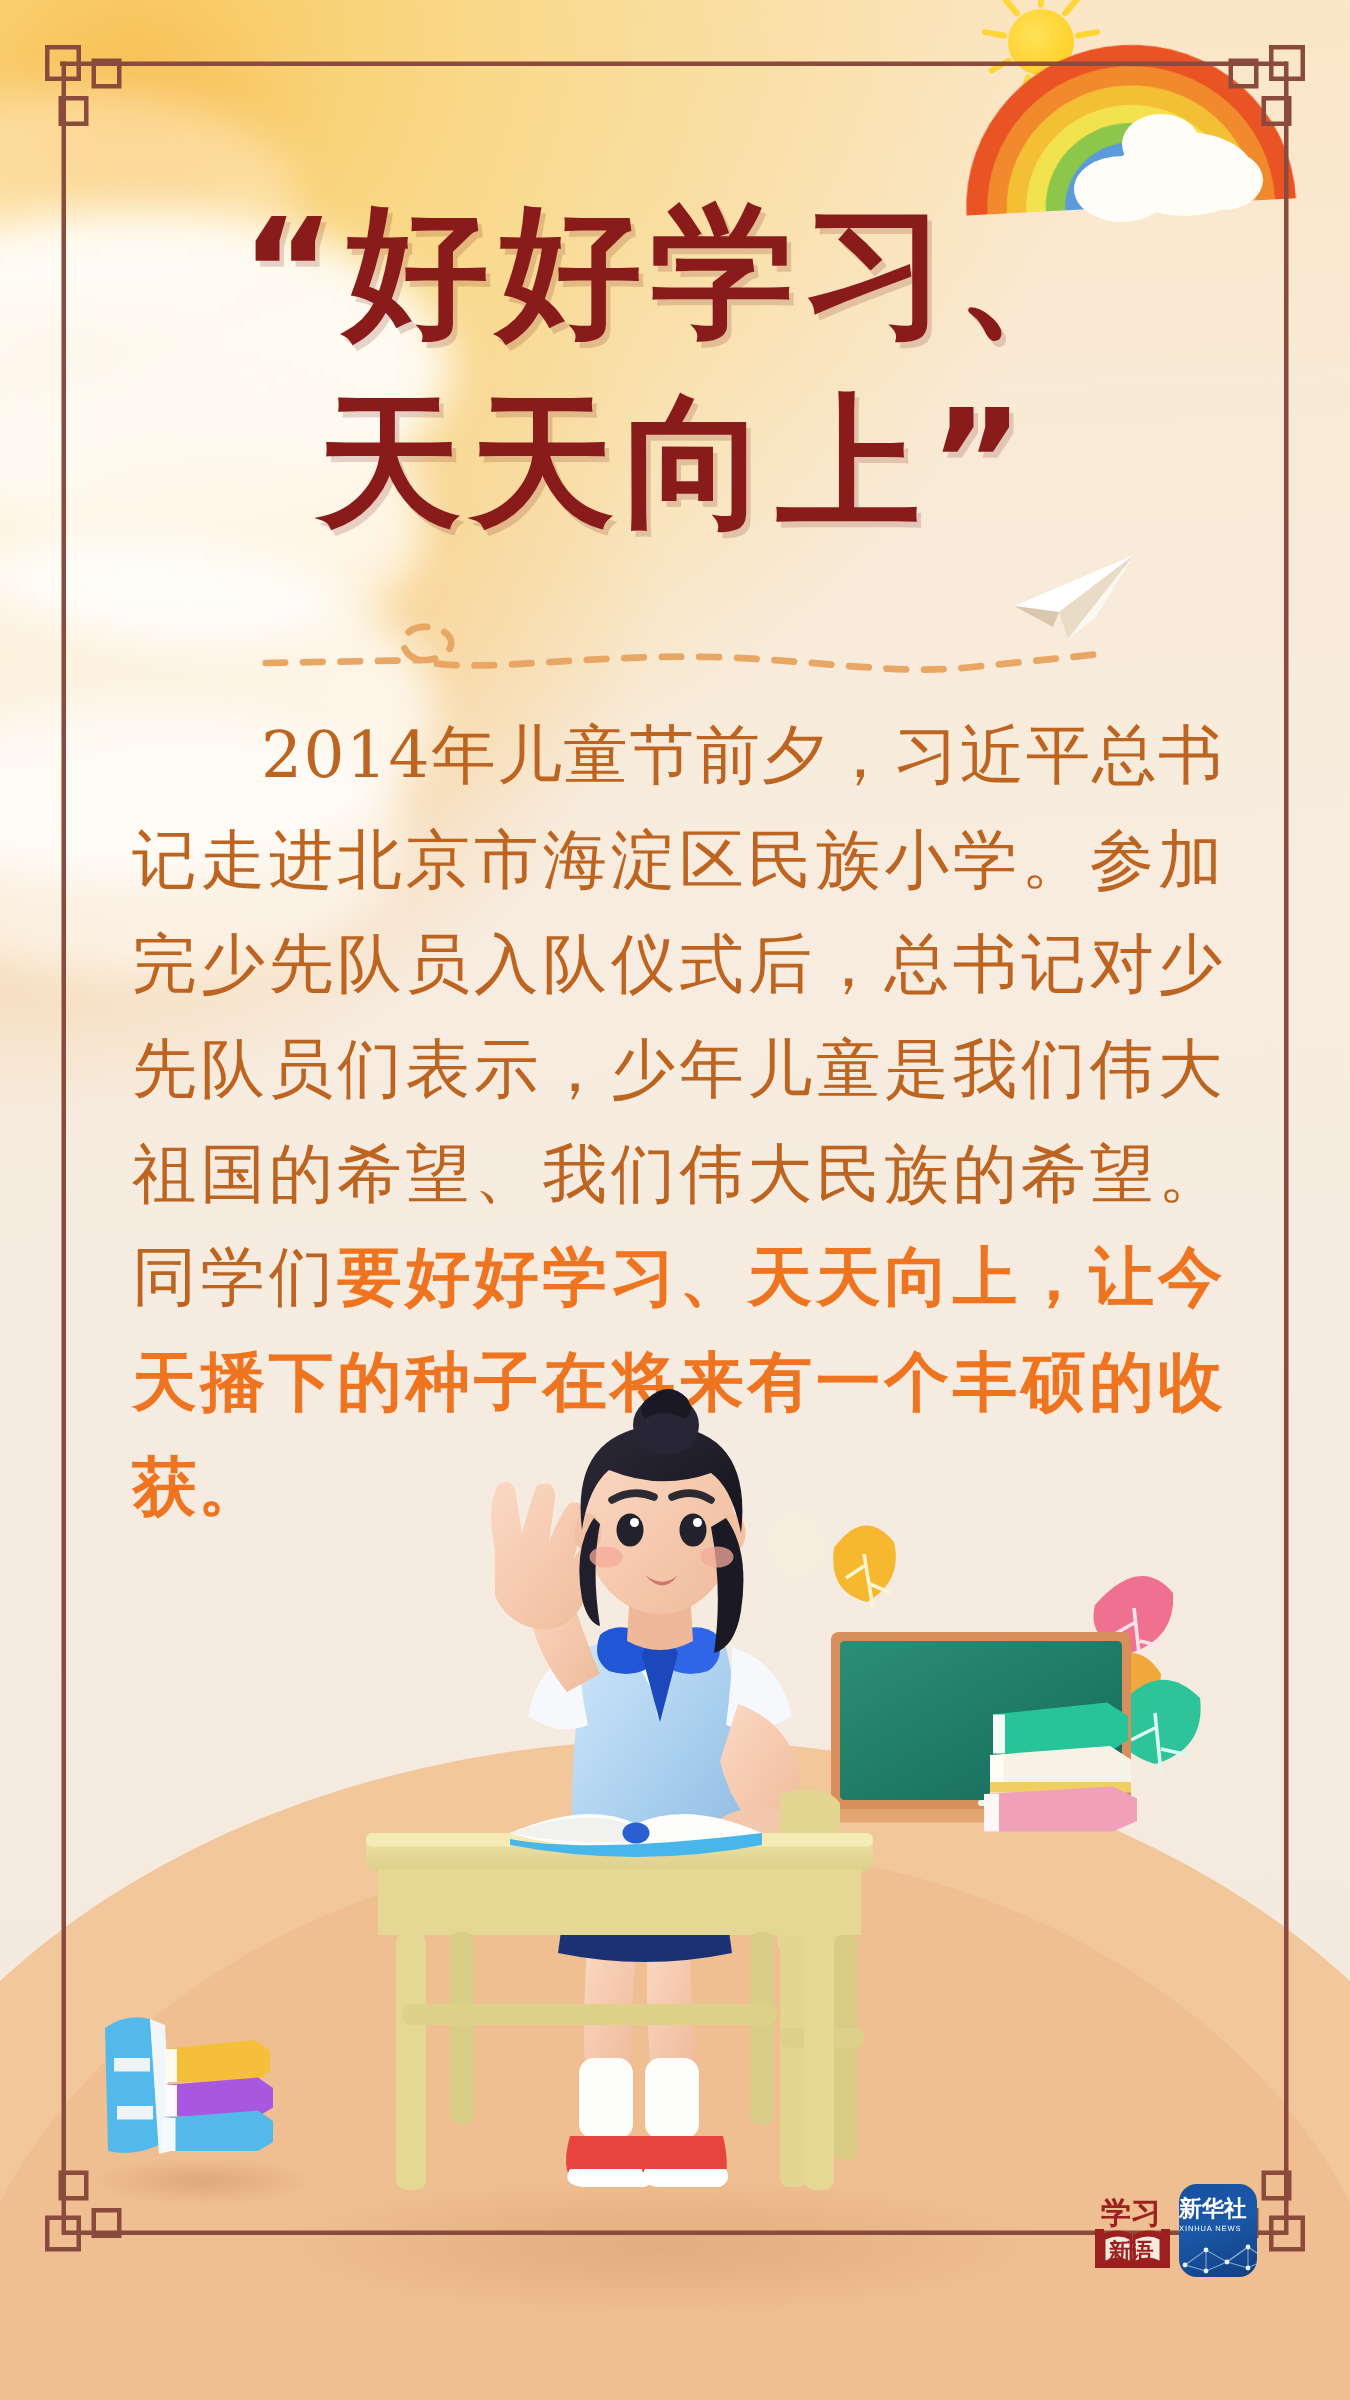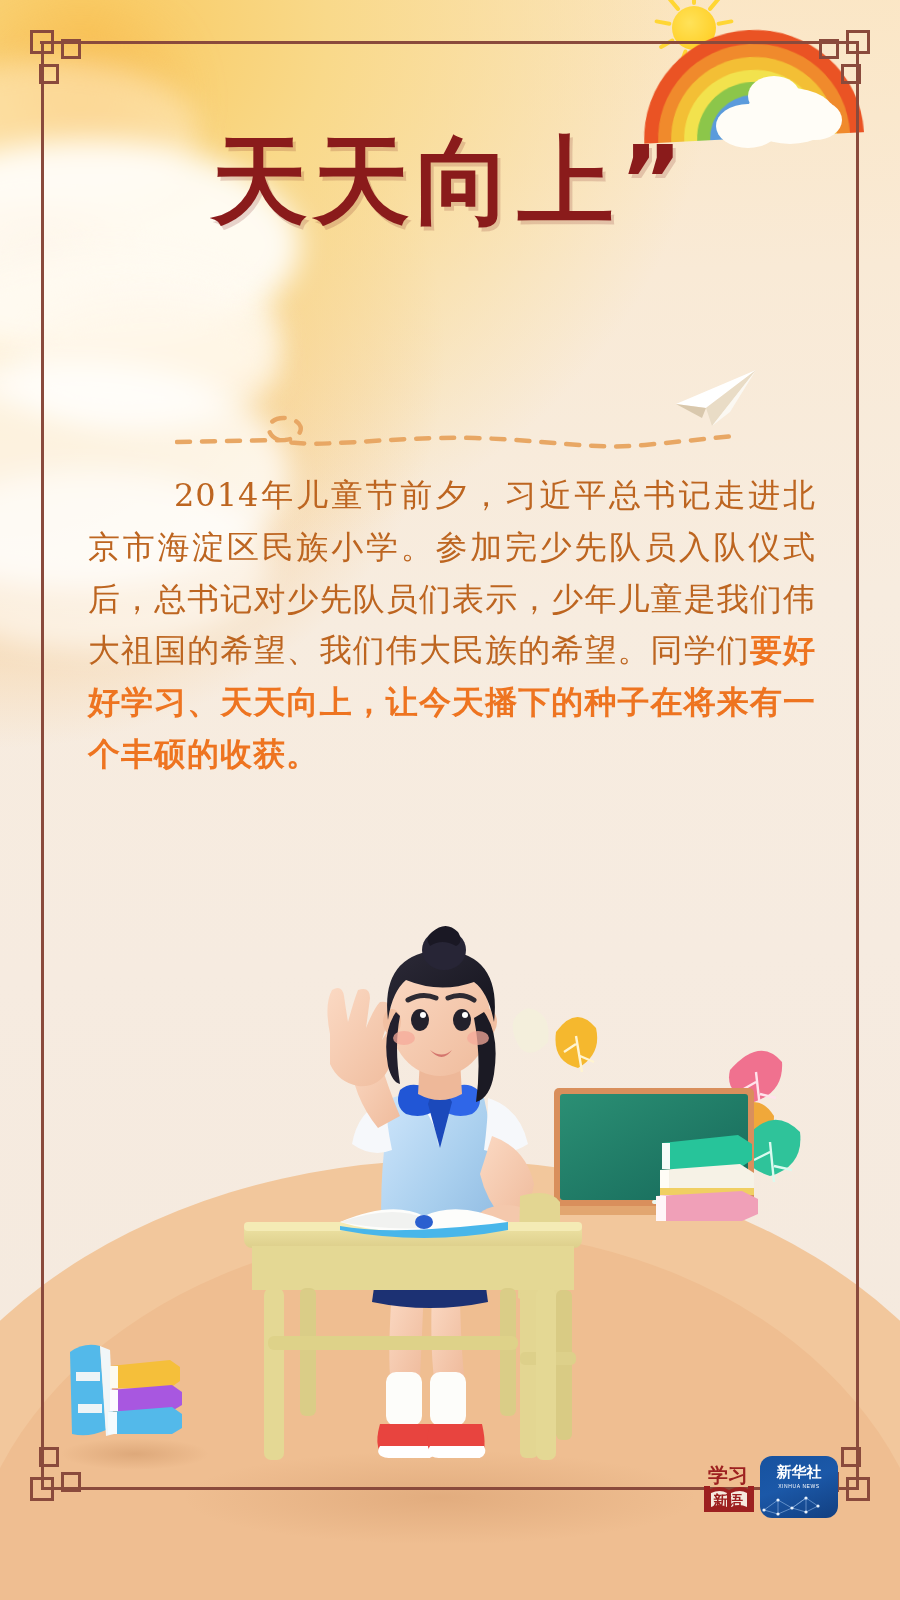--- a/index.html
+++ b/index.html
@@ -101,42 +101,42 @@
   .title .ln{display:block;white-space:nowrap;}
 
   
   .trail{position:absolute;left:175px;top:390px;width:560px;height:70px;}
   .plane{position:absolute;left:672px;top:368px;width:86px;height:60px;}
 
   
   .body-text{
     position:absolute;left:88px;right:84px;top:470px;
     font-family:"DejaVu Serif","Liberation Serif",serif;
-    font-size:32px;line-height:1.62;
+    font-size:43px;line-height:1.62;
     color:#bd6520;
     text-align:justify;
     text-indent:86px;
     letter-spacing:1px;
   }
   .body-text .hl{color:#ee7420;font-weight:700;}
 
   
   .scene{position:absolute;left:0;top:0;width:900px;height:1600px;pointer-events:none;}
 
   
   .logos{position:absolute;right:62px;bottom:82px;display:flex;align-items:flex-end;}
   .logo-xuexi{
     position:relative;width:62px;height:62px;
     display:flex;align-items:center;justify-content:center;
   }
   .logo-xinhua{
-    width:78px;height:62px;border-radius:12px;
+    width:52px;height:62px;border-radius:12px;
     background:linear-gradient(160deg,#17529f 0%,#1b58a8 45%,#123f80 100%);
     position:relative;overflow:hidden;
-    display:flex;flex-direction:column;align-items:center;padding-top:9px;
+    display:flex;flex-direction:column;padding-top:9px;
   }
   .xh-cn{color:#fff;font-family:"DejaVu Sans",sans-serif;font-weight:700;font-size:15px;letter-spacing:0px;line-height:1;}
   .xh-en{color:#fff;font-family:"Liberation Sans",sans-serif;font-size:5px;letter-spacing:.6px;margin-top:2.5px;}
 </style>
 </head>
 <body>
 
 <div class="poster">
 
   <div class="sky"></div>
@@ -205,20 +205,21 @@
       <i class="sq-b"></i>
       <i class="sq-c"></i>
     </div>
   <div class="corner c-br">
       <i class="sq-a"></i>
       <i class="sq-b"></i>
       <i class="sq-c"></i>
     </div>
 
   <div class="title">
+    <span class="ln">“好好学习、</span>
     <span class="ln">天天向上”</span>
   </div>
 
   <svg class="trail" viewBox="0 0 560 70">
     <path d="M2,52 L110,50 C130,48 132,30 110,28 C92,27 88,44 104,50 C140,60 210,46 300,48
              C370,50 420,60 470,55 C510,51 540,48 558,46" fill="none" stroke="#e8a764" stroke-width="4.5" stroke-linecap="round" stroke-dasharray="13 12"></path>
   </svg>
 
   <svg class="plane" viewBox="0 0 86 60">
     <polygon points="84,2 4,36 34,40" fill="#ffffff"></polygon>

